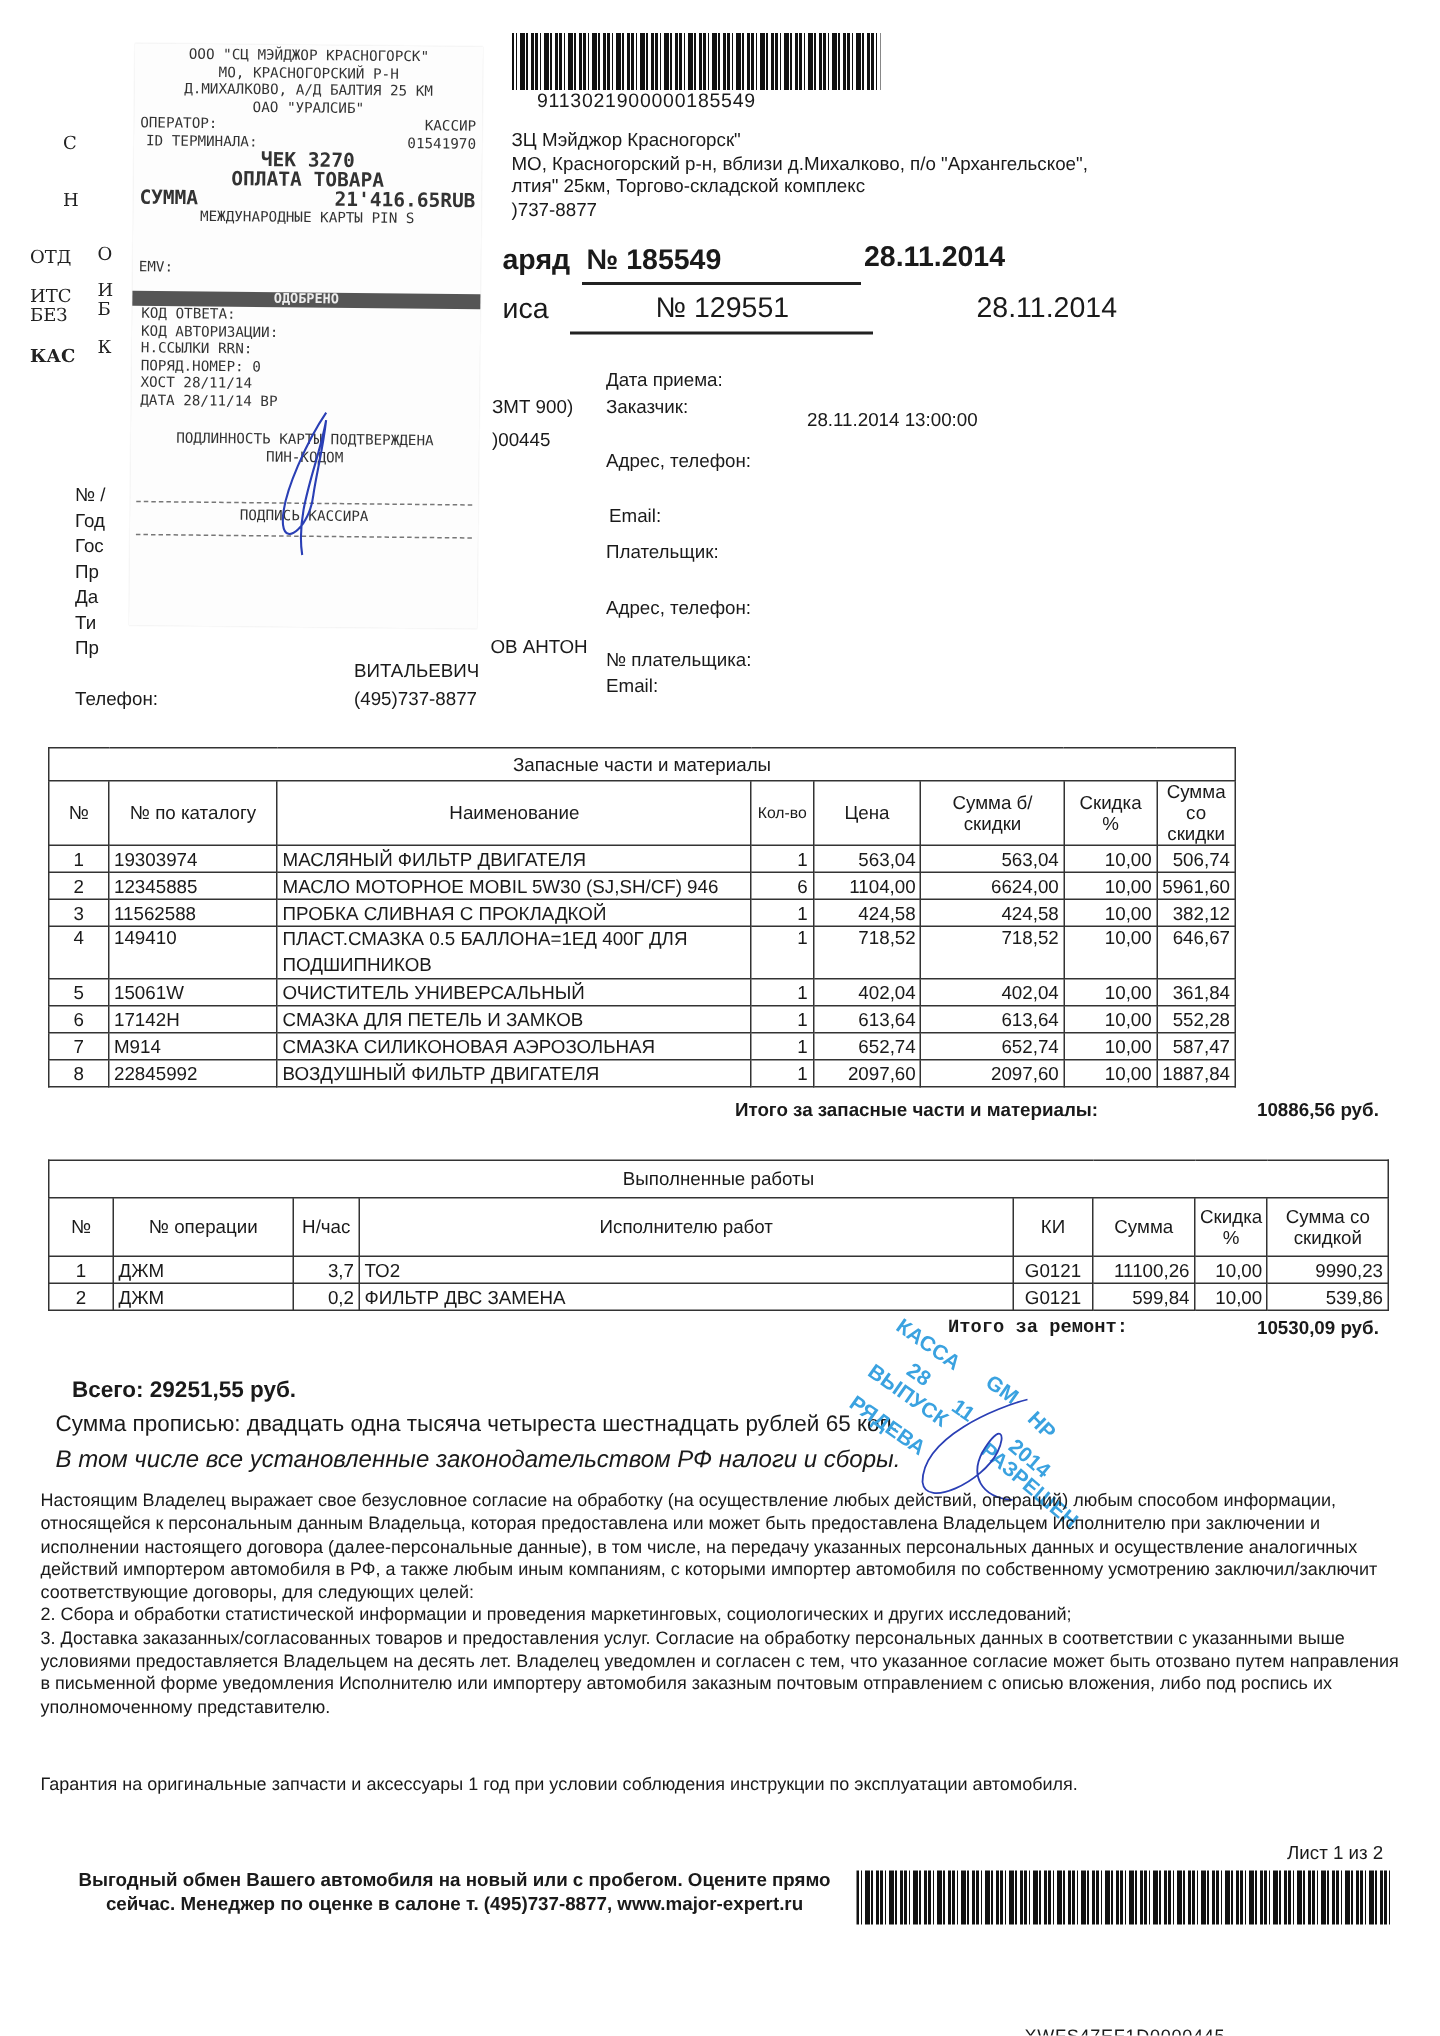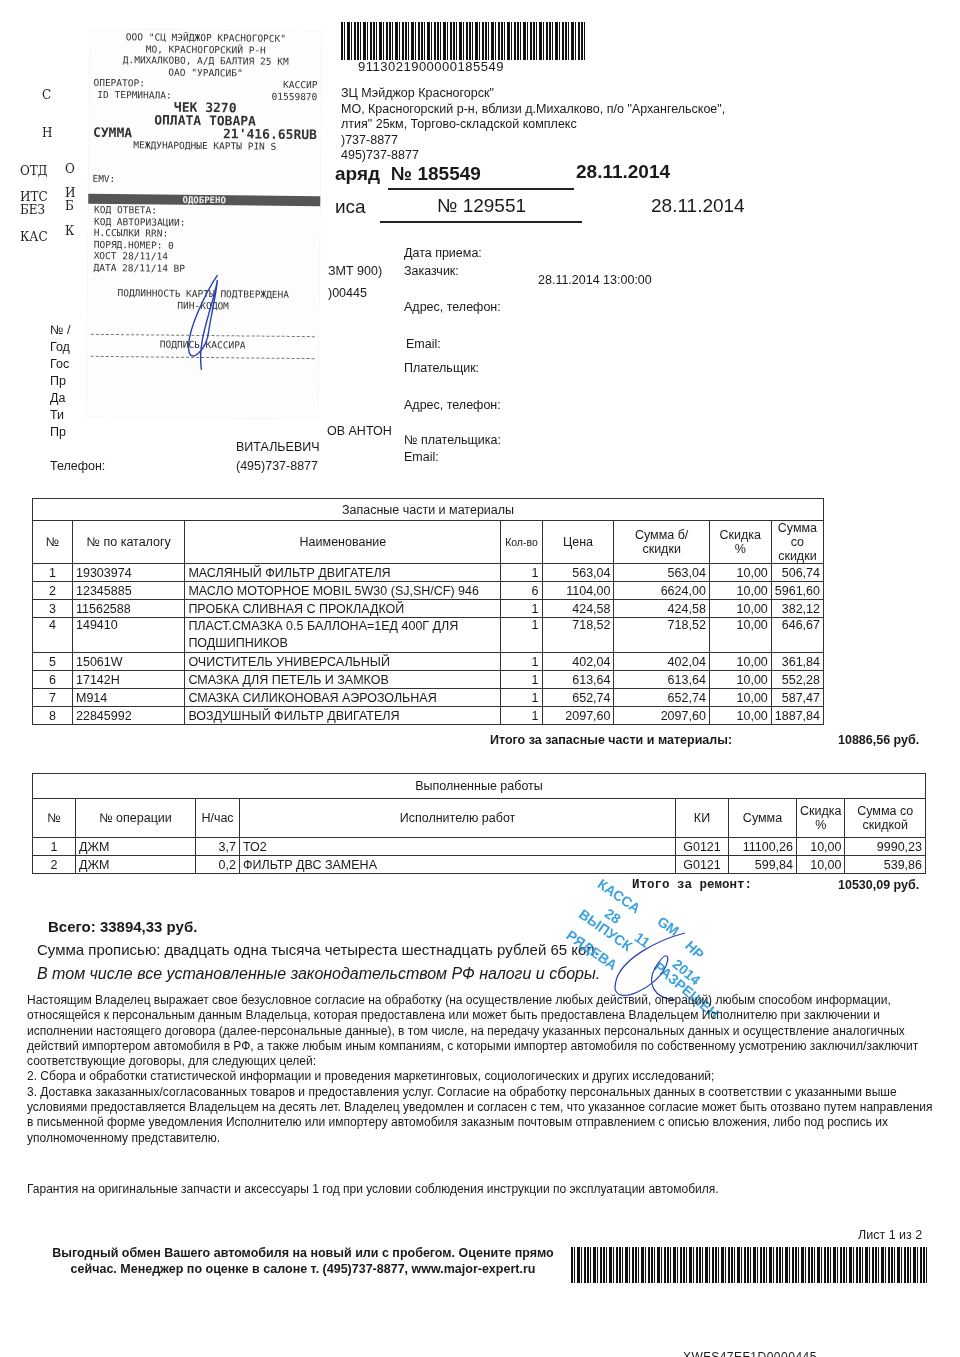--- a/index.html
+++ b/index.html
@@ -61,39 +61,38 @@
 <body>
 
 <div class="barcode" style="left:341px; top:22px; width:246px;"></div>
 <div class="barcode-num" style="left:358px; top:59px;">9113021900000185549</div>
 
 <div class="company">
   <div>ЗЦ Мэйджор Красногорск"</div>
   <div> МО, Красногорский р-н, вблизи д.Михалково, п/о "Архангельское",</div>
   <div>лтия" 25км, Торгово-складской комплекс</div>
   <div>)737-8877</div>
-  <div>495)737-8877</div>
 </div>
 
 <div class="order-line" style="left:335px; top:163px;">аряд</div>
 <div class="order-line" style="left:391px; top:163px;">№ 185549</div>
 <div class="uline" style="left:388px; top:188px; width:186px;"></div>
 <div class="order-line" style="left:576px; top:161px;">28.11.2014</div>
 
 <div class="invoice-line" style="left:335px; top:196px;">иса</div>
 <div class="invoice-line" style="left:437px; top:195px;">№ 129551</div>
 <div class="uline" style="left:380px; top:221px; width:202px;"></div>
 <div class="invoice-line" style="left:651px; top:195px;">28.11.2014</div>
 
 <div class="leftlbl" style="left:42px; top:88px;">С</div>
 <div class="leftlbl" style="left:42px; top:126px;">Н</div>
 <div class="leftlbl" style="left:20px; top:164px;">ОТД</div>
 <div class="leftlbl" style="left:20px; top:190px;">ИТС</div>
 <div class="leftlbl" style="left:20px; top:203px;">БЕЗ</div>
-<div class="leftlbl" style="left:20px; top:230px;">КАС</div>
+<div class="leftlbl" style="left:20px; top:230px;font-weight:bold;">КАС</div>
 <div class="leftlbl" style="left:65px; top:162px;">О</div>
 <div class="leftlbl" style="left:65px; top:186px;">И</div>
 <div class="leftlbl" style="left:65px; top:199px;">Б</div>
 <div class="leftlbl" style="left:65px; top:224px;">К</div>
 
 <div class="clip-lbl" style="top:323px;">№ /</div>
 <div class="clip-lbl" style="top:340px;">Год</div>
 <div class="clip-lbl" style="top:357px;">Гос</div>
 <div class="clip-lbl" style="top:374px;">Пр</div>
 <div class="clip-lbl" style="top:391px;">Да</div>
@@ -123,21 +122,21 @@
     <div class="c">МО, КРАСНОГОРСКИЙ Р-Н</div>
     <div class="c">Д.МИХАЛКОВО, А/Д БАЛТИЯ 25 КМ</div>
     <div class="c">ОАО "УРАЛСИБ"</div>
   </div>
   <div class="row" style="padding:0 4px;">
       <span>ОПЕРАТОР:</span>
       <span>КАССИР</span>
     </div>
   <div class="row" style="padding:0 4px 0 8px;">
       <span>ID ТЕРМИНАЛА:</span>
-      <span>01559870</span>
+      <span>01541970</span>
     </div>
   <div class="big">ЧЕК 3270</div>
   <div class="big">ОПЛАТА ТОВАРА</div>
   <div class="row big" style="padding:0 4px;">
       <span>СУММА</span>
       <span>21'416.65RUB</span>
     </div>
   <div class="c">МЕЖДУНАРОДНЫЕ КАРТЫ PIN S</div>
   <div style="padding:22px 4px 0;">EMV:</div>
   <div class="approved">ОДОБРЕНО</div>
@@ -292,21 +291,21 @@
         <td class="ctr">G0121</td>
         <td class="num">599,84</td>
         <td class="num">10,00</td>
         <td class="num">539,86</td>
       </tr>
 </tbody>
   </table>
 <div class="total-line" style="left:632px; top:878px;font-family:Liberation Mono, monospace;">Итого за ремонт:</div>
 <div class="total-line" style="left:838px; top:878px;">10530,09 руб.</div>
 
-<div class="sum-total">Всего: 33894,33 руб.</div>
+<div class="sum-total">Всего: 29251,55 руб.</div>
 <div class="sum-words">Сумма прописью:  двадцать одна тысяча четыреста шестнадцать рублей 65 коп.</div>
 <div class="tax-note">В том числе все установленные законодательством РФ налоги и сборы.</div>
 
 <div class="stamp">
   <span style="left:10px; top:8px; transform:rotate(35deg);">КАССА</span>
   <span style="left:20px; top:28px; transform:rotate(35deg);">28</span>
   <span style="left:72px; top:38px; transform:rotate(35deg);">GM</span>
   <span style="left:-10px; top:42px; transform:rotate(35deg);">ВЫПУСК</span>
   <span style="left:50px; top:52px; transform:rotate(35deg);">11</span>
   <span style="left:100px; top:62px; transform:rotate(45deg);">HP</span>

